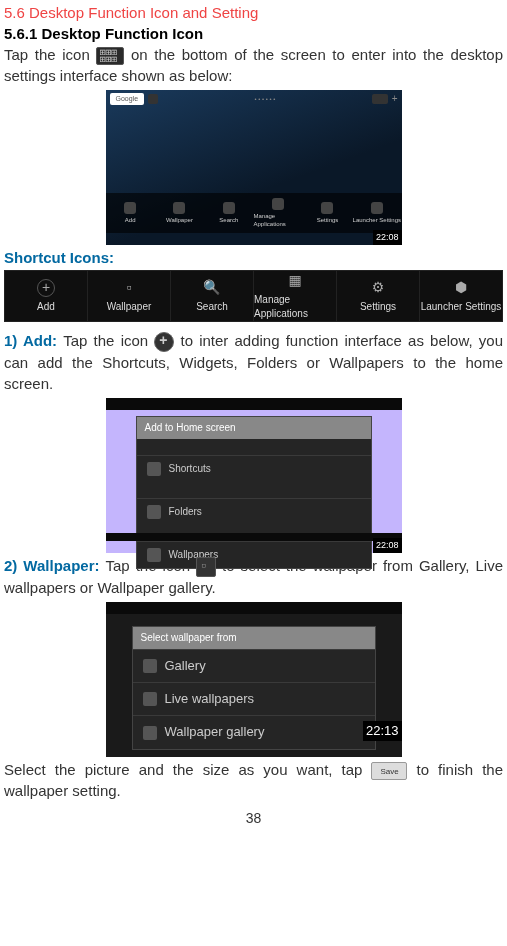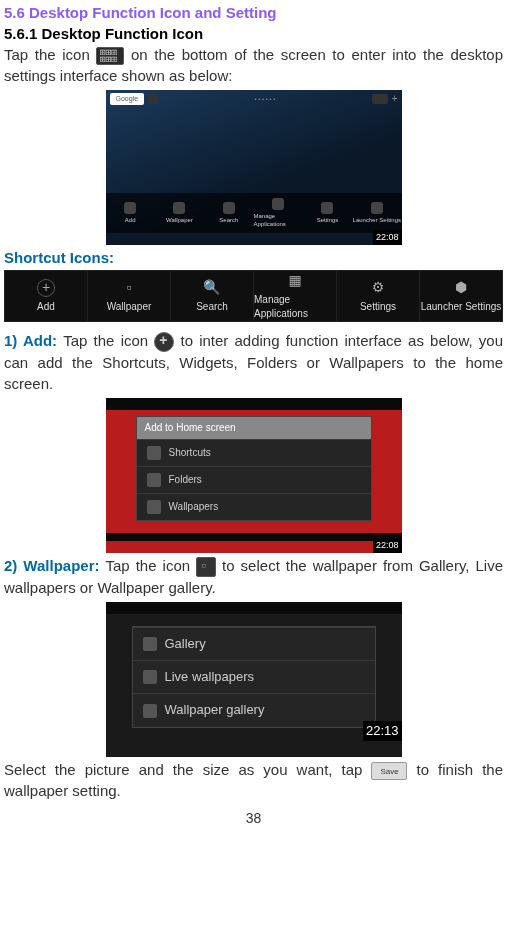--- a/index.html
+++ b/index.html
@@ -5,21 +5,21 @@
     * { margin: 0; padding: 0; box-sizing: border-box; }
     body {
       width: 507px;
       font-family: Arial, sans-serif;
       font-size: 15px;
       line-height: 1.4;
       color: #333;
       background: #fff;
       padding: 2px 4px;
     }
-    .heading1 { font-weight: bold; color: #8b5cf6; }
+    .heading1 { font-weight: normal; color: #ef4444; }
     .heading2 { font-weight: bold; color: #000; }
     .para { text-align: justify; margin-bottom: 2px; }
     .bold { font-weight: bold; color: #0369a1; }
     .inline-icon {
       display: inline-block;
       vertical-align: middle;
       background: #2a2a2a;
       border: 1px solid #555;
       border-radius: 2px;
       position: relative;
@@ -76,27 +76,27 @@
       margin: 2px 0 8px 0;
     }
     .sb-item { flex: 1; display: flex; flex-direction: column; align-items: center; justify-content: center; color: #ddd; font-size: 10px; gap: 3px; border-left: 1px solid #222; }
     .sb-item:first-child { border-left: none; }
     .sb-ico { width: 18px; height: 18px; display: flex; align-items: center; justify-content: center; color: #aaa; font-size: 14px; }
     .sb-ico-circle { border-radius: 50%; border: 1px solid #555; }
 
     
     .screenshot2 {
       width: 296px; height: 155px;
-      background: #b91c1c;
+      background: #c4b5fd;
       margin: 4px auto 2px auto;
       position: relative;
     }
     .s2-dialog { position: absolute; top: 18px; left: 30px; right: 30px; background: #252525; border: 1px solid #444; }
     .s2-title { background: #888; color: #fff; font-size: 10px; padding: 4px 8px; }
-    .s2-row { color: #ccc; font-size: 10px; padding: 6px 10px; border-top: 1px solid #3a3a3a; display: flex; align-items: center; gap: 8px; }
+    .s2-row { color: #ccc; font-size: 10px; padding: 6px 10px; border-top: 1px solid #3a3a3a; display: flex; align-items: center; gap: 8px; margin-top: 16px; }
     .s2-ico { width: 14px; height: 14px; background: #555; border-radius: 2px; }
     .s2-clock { position: absolute; bottom: 0; right: 0; background: #000; color: #fff; font-size: 9px; padding: 1px 3px; }
     .s2-bar { position: absolute; bottom: 12px; left: 0; right: 0; height: 8px; background: #0a0a0a; }
     .s2-topstrip { position: absolute; top: 0; left: 0; right: 0; height: 12px; background: #0a0a0a; }
 
     
     .screenshot3 {
       width: 296px; height: 155px;
       background: #1a1a1a;
       margin: 4px auto 2px auto;
@@ -220,20 +220,21 @@
 <p class="para">
   <span class="bold">2) Wallpaper: </span>
   <span>Tap the icon </span>
   <span class="inline-icon icon-wallpaper"></span>
   <span> to select the wallpaper from Gallery, Live wallpapers or Wallpaper gallery.</span>
 </p>
 
 <div class="screenshot3">
   <div class="s3-topstrip"></div>
   <div class="s3-dialog">
+    <div class="s3-title">Select wallpaper from</div>
     <div class="s3-row">
         <div class="s3-ico"></div>
         <span>Gallery</span>
       </div>
     <div class="s3-row">
         <div class="s3-ico"></div>
         <span>Live wallpapers</span>
       </div>
     <div class="s3-row">
         <div class="s3-ico"></div>

